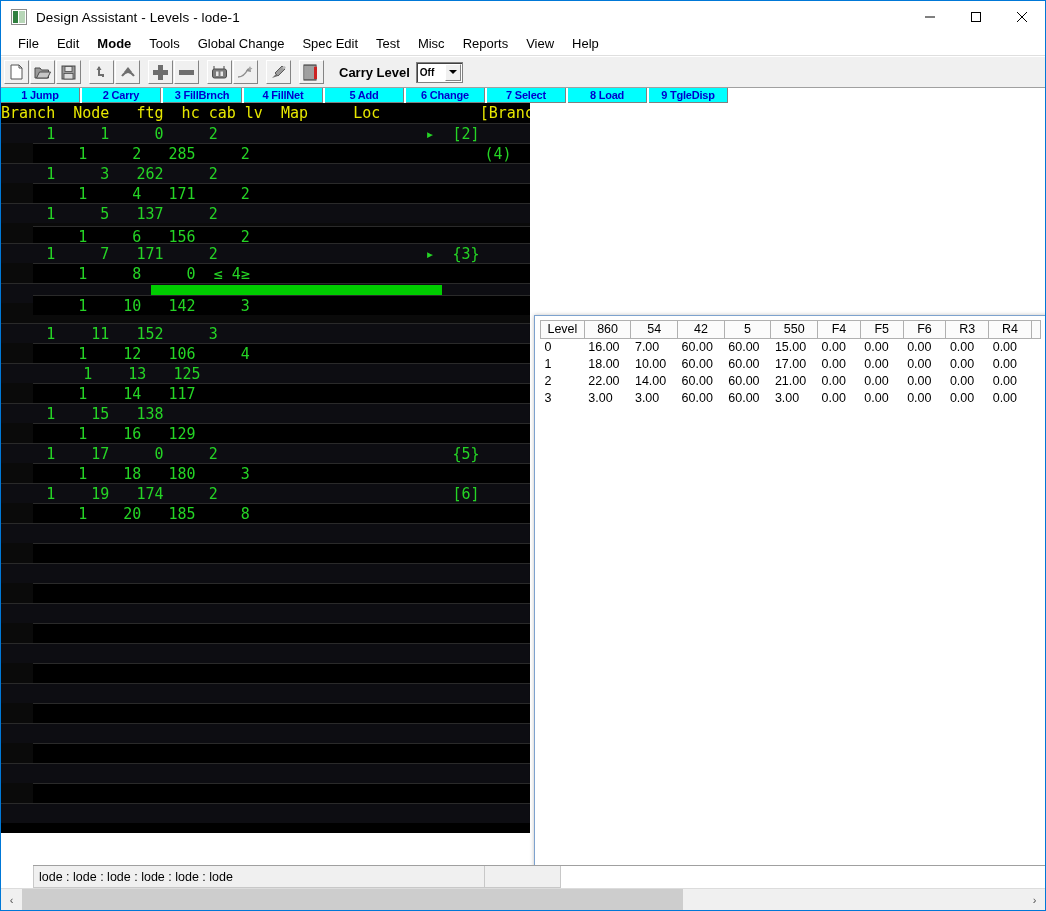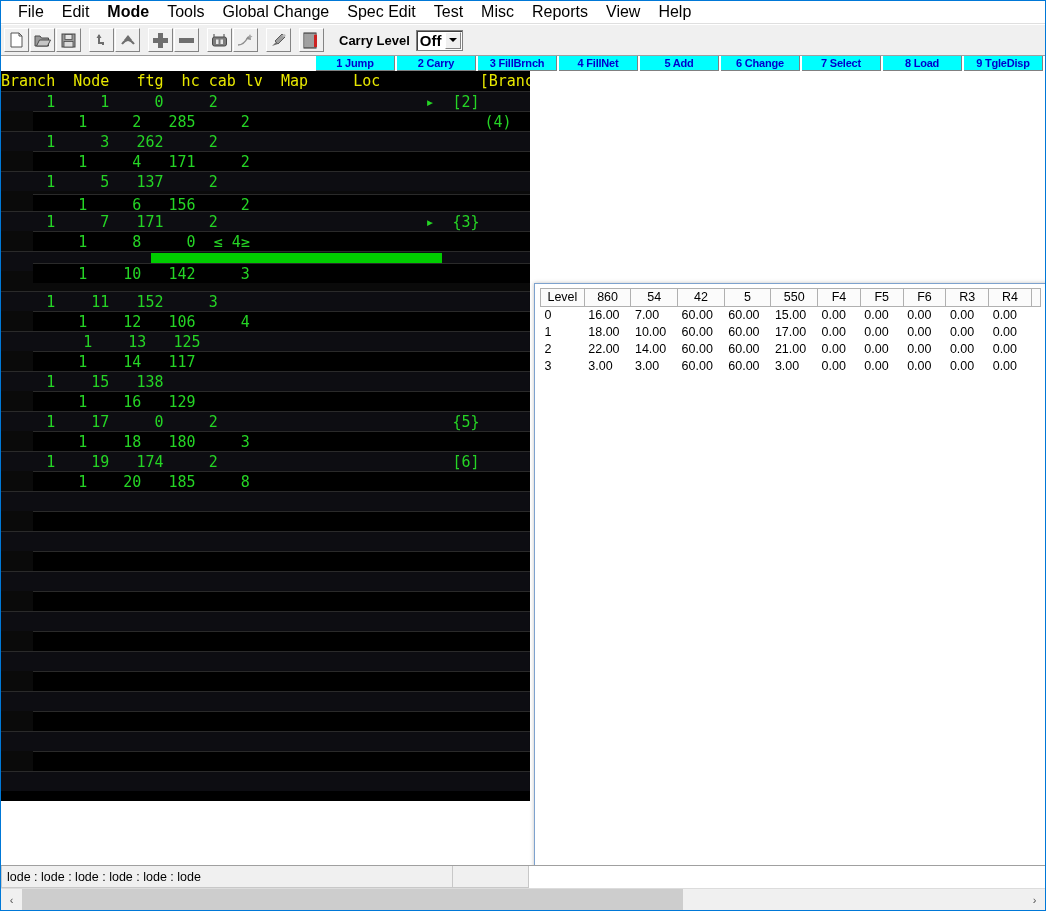--- a/index.html
+++ b/index.html
@@ -90,21 +90,21 @@
   #menu-bar {
     height: 22px;
     min-height: 22px;
     background: #ffffff;
     display: flex;
     align-items: center;
     padding-left: 8px;
     border-bottom: 1px solid #dfdfdf;
   }
   .menu-item {
-    font-size: 16px;
+    font-size: 13px;
     color: #000000;
     padding: 0 9px;
     white-space: nowrap;
     line-height: 20px;
   }
 
   
   #toolbar {
     height: 30px;
     min-height: 30px;
@@ -144,21 +144,21 @@
     height: 21px;
     background: #ffffff;
     border: 1px solid #808080;
     box-sizing: border-box;
     display: flex;
     align-items: center;
     position: relative;
     box-shadow: inset 1px 1px 0 #404040;
   }
   #carry-level-value {
-    font-size: 15px;
+    font-size: 10px;
     color: #000;
     padding-left: 3px;
     font-weight: bold;
   }
   #carry-level-arrow {
     position: absolute;
     right: 1px; top: 1px;
     width: 16px; height: 17px;
     background: #f0f0f0;
     border-top: 1px solid #ffffff;
@@ -177,21 +177,20 @@
     border-top: 4px solid #000;
   }
 
   
   #fkey-bar {
     height: 15px;
     min-height: 15px;
     background: #ffffff;
     display: flex;
     align-items: stretch;
-    justify-content: flex-end;
   }
   .fkey {
     background: #00ffff;
     color: #0000cc;
     font-family: "Liberation Sans", sans-serif;
     font-size: 11px;
     font-weight: bold;
     display: flex;
     align-items: center;
     justify-content: center;
@@ -269,20 +268,21 @@
   }
 
   
   #status-bar {
     height: 22px;
     min-height: 22px;
     background: #f0f0f0;
     display: flex;
     align-items: stretch;
     border-top: 1px solid #a0a0a0;
+    margin-left: 32px;
   }
   #status-main {
     width: 452px;
     background: #f0f0f0;
     border: 1px solid #c8c8c8;
     border-top: none;
     box-sizing: border-box;
     display: flex;
     align-items: center;
     padding-left: 5px;
@@ -392,20 +392,42 @@
   }
   .col-level { width: 42px; }
   .col-val   { width: 48px; }
   .col-pad   { width: auto; }
 </style>
 </head>
 <body>
 
 <div id="app-window">
 
+  <div id="title-bar">
+    <div id="title-icon"></div>
+    <div id="title-text">Design Assistant - Levels - lode-1</div>
+    <div class="win-btns">
+      <div class="win-btn">
+        <svg width="12" height="12" viewBox="0 0 12 12">
+            <line x1="1" y1="6" x2="11" y2="6" stroke="#000" stroke-width="1"></line>
+          </svg>
+      </div>
+      <div class="win-btn">
+        <svg width="12" height="12" viewBox="0 0 12 12">
+            <rect x="1.5" y="1.5" width="9" height="9" fill="none" stroke="#000" stroke-width="1"></rect>
+          </svg>
+      </div>
+      <div class="win-btn">
+        <svg width="12" height="12" viewBox="0 0 12 12">
+            <line x1="1" y1="1" x2="11" y2="11" stroke="#000" stroke-width="1"></line>
+            <line x1="11" y1="1" x2="1" y2="11" stroke="#000" stroke-width="1"></line>
+          </svg>
+      </div>
+    </div>
+  </div>
 
   <div id="menu-bar">
     <div class="menu-item">File</div>
     <div class="menu-item">Edit</div>
     <div class="menu-item" style="font-weight:bold;">Mode</div>
     <div class="menu-item">Tools</div>
     <div class="menu-item">Global Change</div>
     <div class="menu-item">Spec Edit</div>
     <div class="menu-item">Test</div>
     <div class="menu-item">Misc</div>

